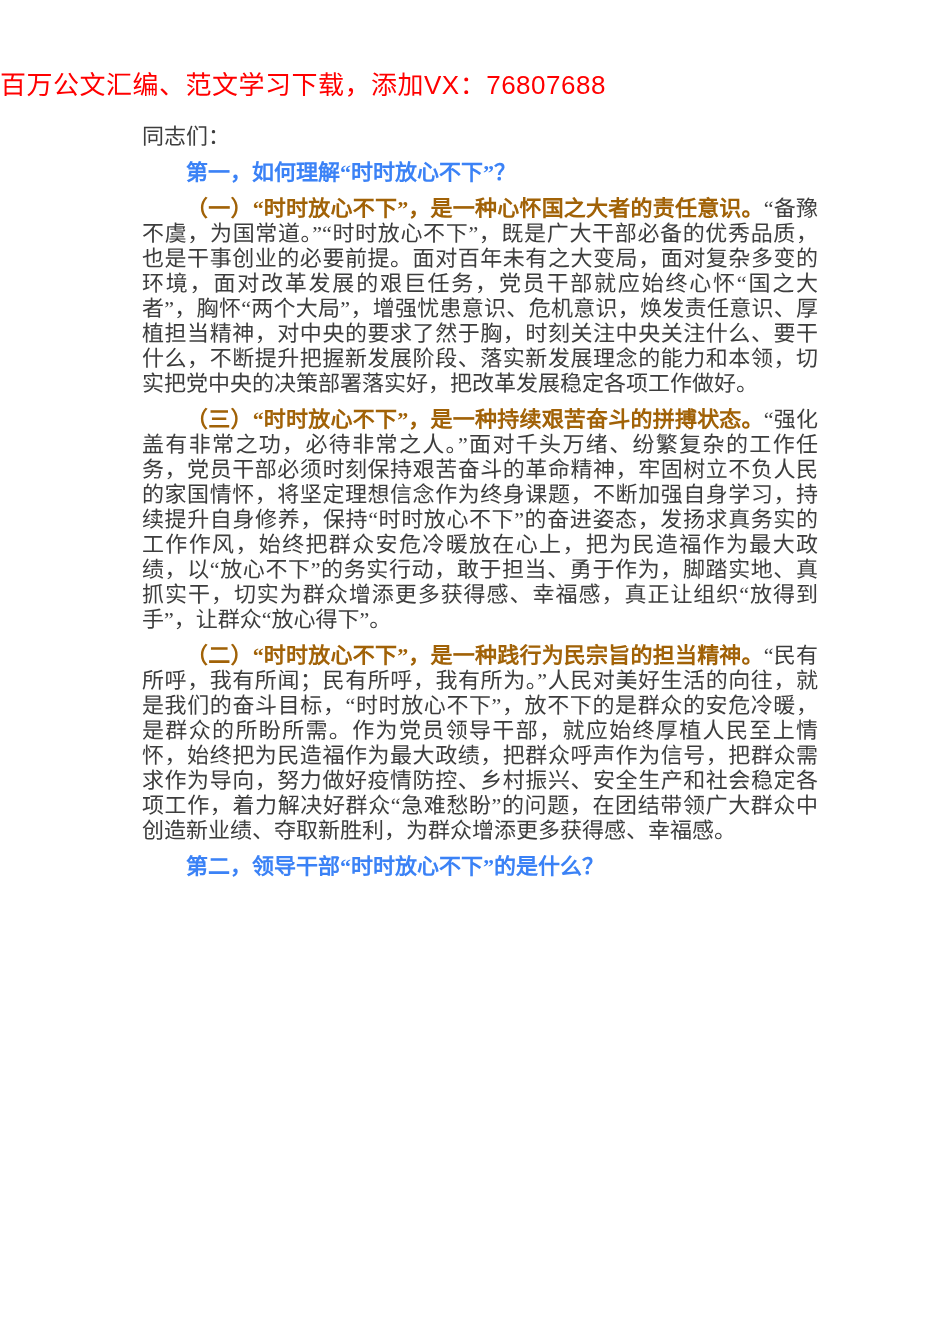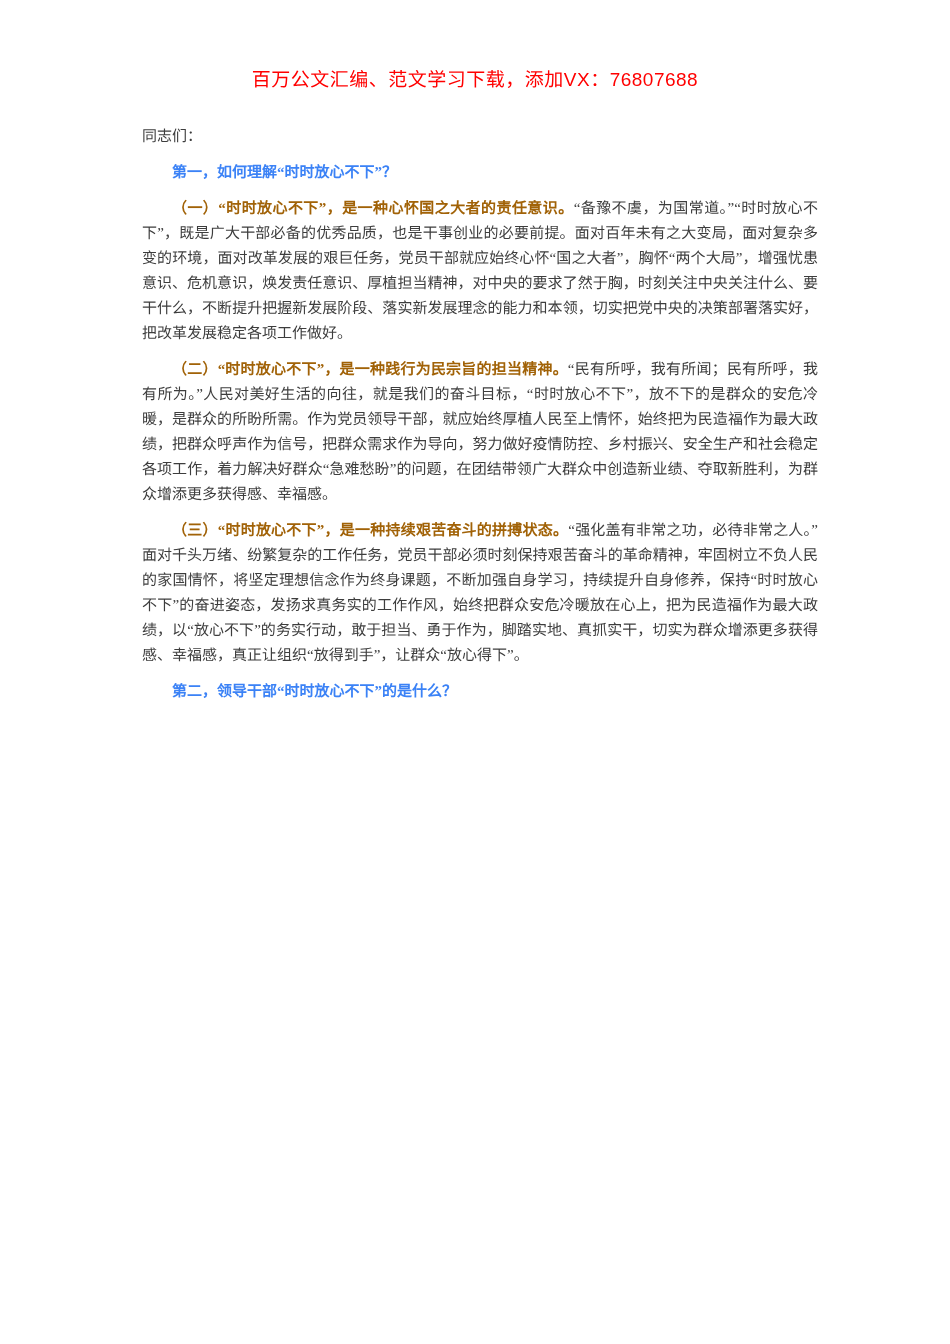--- a/index.html
+++ b/index.html
@@ -12,34 +12,34 @@
     width: 950px;
     height: 1344px;
     background: #ffffff;
     overflow: hidden;
   }
   .promo-header {
     position: absolute;
     top: 64px;
     left: 0;
     width: 950px;
-    text-align: center;
+    text-align: left;
     font-family: "Liberation Sans", "DejaVu Sans", sans-serif;
-    font-size: 19px;
+    font-size: 26px;
     font-weight: 500;
     letter-spacing: 0.5px;
     color: #ff0000;
   }
   .doc-body {
     position: absolute;
     top: 124px;
     left: 142px;
     width: 676px;
     font-family: "Liberation Serif", "DejaVu Serif", serif;
-    font-size: 15px;
+    font-size: 22px;
     line-height: 25px;
     color: #3d3d3d;
     text-align: justify;
     text-justify: inter-ideograph;
   }
   .doc-body p {
     margin: 0 0 11px 0;
     text-indent: 2em;
   }
   .salutation {
@@ -65,20 +65,20 @@
   <div class="doc-body">
 
     <p class="salutation">同志们：</p>
 
 
     <p class="section-heading">第一，如何理解“时时放心不下”？</p>
 
 
     <p><span class="point-lead">（一）“时时放心不下”，是一种心怀国之大者的责任意识。</span><span>“备豫不虞，为国常道。”“时时放心不下”，既是广大干部必备的优秀品质，也是干事创业的必要前提。面对百年未有之大变局，面对复杂多变的环境，面对改革发展的艰巨任务，党员干部就应始终心怀“国之大者”，胸怀“两个大局”，增强忧患意识、危机意识，焕发责任意识、厚植担当精神，对中央的要求了然于胸，时刻关注中央关注什么、要干什么，不断提升把握新发展阶段、落实新发展理念的能力和本领，切实把党中央的决策部署落实好，把改革发展稳定各项工作做好。</span></p>
 
+    <p><span class="point-lead">（三）“时时放心不下”，是一种持续艰苦奋斗的拼搏状态。</span><span>“强化盖有非常之功，必待非常之人。”面对千头万绪、纷繁复杂的工作任务，党员干部必须时刻保持艰苦奋斗的革命精神，牢固树立不负人民的家国情怀，将坚定理想信念作为终身课题，不断加强自身学习，持续提升自身修养，保持“时时放心不下”的奋进姿态，发扬求真务实的工作作风，始终把群众安危冷暖放在心上，把为民造福作为最大政绩，以“放心不下”的务实行动，敢于担当、勇于作为，脚踏实地、真抓实干，切实为群众增添更多获得感、幸福感，真正让组织“放得到手”，让群众“放心得下”。</span></p>
+
     <p><span class="point-lead">（二）“时时放心不下”，是一种践行为民宗旨的担当精神。</span><span>“民有所呼，我有所闻；民有所呼，我有所为。”人民对美好生活的向往，就是我们的奋斗目标，“时时放心不下”，放不下的是群众的安危冷暖，是群众的所盼所需。作为党员领导干部，就应始终厚植人民至上情怀，始终把为民造福作为最大政绩，把群众呼声作为信号，把群众需求作为导向，努力做好疫情防控、乡村振兴、安全生产和社会稳定各项工作，着力解决好群众“急难愁盼”的问题，在团结带领广大群众中创造新业绩、夺取新胜利，为群众增添更多获得感、幸福感。</span></p>
-
-    <p><span class="point-lead">（三）“时时放心不下”，是一种持续艰苦奋斗的拼搏状态。</span><span>“强化盖有非常之功，必待非常之人。”面对千头万绪、纷繁复杂的工作任务，党员干部必须时刻保持艰苦奋斗的革命精神，牢固树立不负人民的家国情怀，将坚定理想信念作为终身课题，不断加强自身学习，持续提升自身修养，保持“时时放心不下”的奋进姿态，发扬求真务实的工作作风，始终把群众安危冷暖放在心上，把为民造福作为最大政绩，以“放心不下”的务实行动，敢于担当、勇于作为，脚踏实地、真抓实干，切实为群众增添更多获得感、幸福感，真正让组织“放得到手”，让群众“放心得下”。</span></p>
 
     <p class="section-heading">第二，领导干部“时时放心不下”的是什么？</p>
 
   </div>
 </div>
 
 </body></html>

